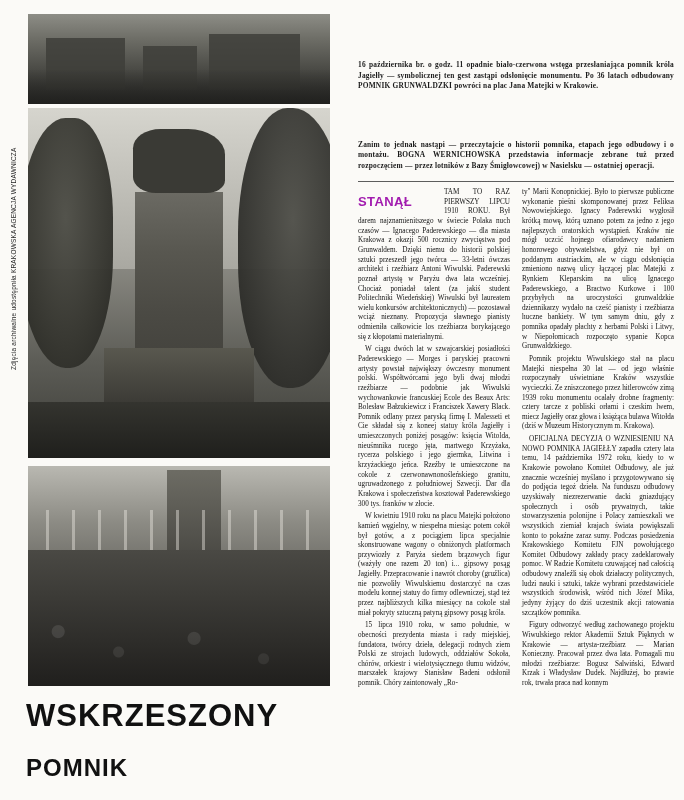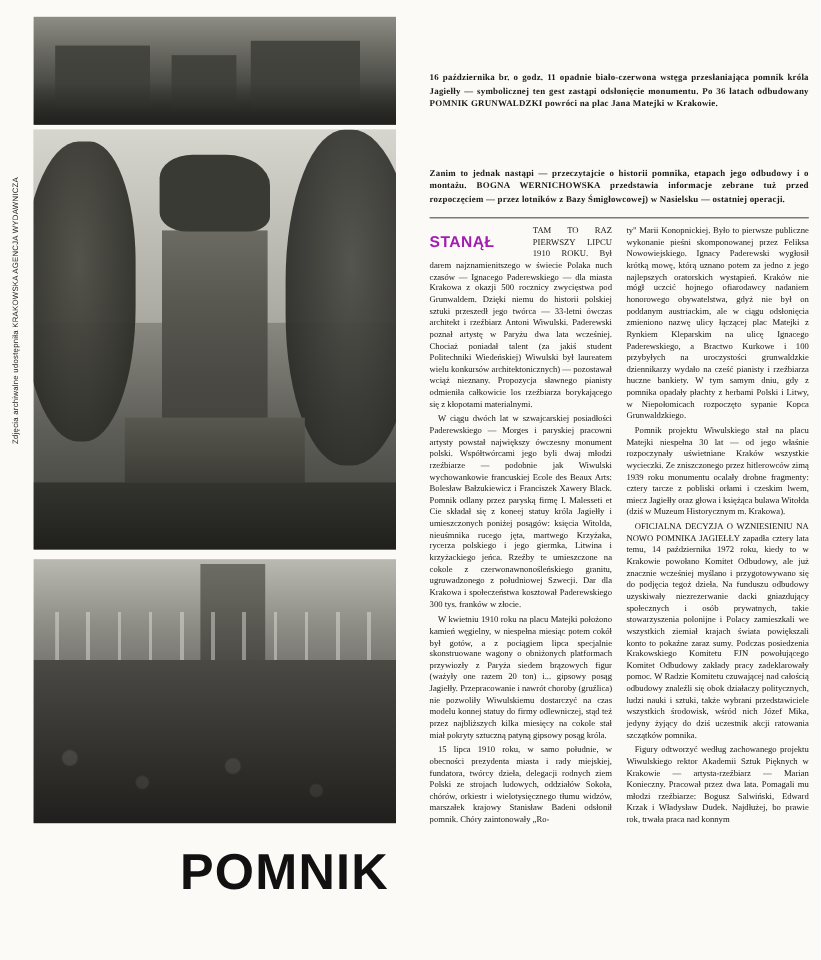--- a/index.html
+++ b/index.html
@@ -147,25 +147,24 @@
     font-family: "Liberation Sans", sans-serif;
     font-weight: bold;
     color: #111;
     line-height: 1.02;
   }
   .headline .l1 {
     font-size: 31px;
     letter-spacing: 1px;
   }
   .headline .l2 {
-    font-size: 42px;
+    font-size: 24px;
     letter-spacing: 1px;
-    text-align: right;
     padding-right: 22px;
-    margin-top: 6px;
+    margin-top: 24px;
   }
 
   
   .right-col {
     position: absolute;
     left: 358px;
     top: 12px;
     width: 316px;
     height: 780px;
   }
@@ -232,20 +231,21 @@
 
     <div class="photo photo-bottom">
       <div class="mon2"></div>
       <div class="flags"></div>
       <div class="crowd"></div>
     </div>
 
     <div class="credit">Zdjęcia archiwalne udostępniła KRAKOWSKA AGENCJA WYDAWNICZA</div>
 
     <div class="headline">
+      <div class="l1">WSKRZESZONY</div>
       <div class="l2">POMNIK</div>
     </div>
   </div>
 
   <div class="right-col">
 
     <div class="lede">
       <p class="nm">16 października br. o godz. 11 opadnie biało-czerwona wstęga przesłaniająca pomnik króla Jagiełły — symbolicznej ten gest zastąpi odsłonięcie monumentu. Po 36 latach odbudowany POMNIK GRUNWALDZKI powróci na plac Jana Matejki w Krakowie.</p>
       <p class="nm">Zanim to jednak nastąpi — przeczytajcie o historii pomnika, etapach jego odbudowy i o montażu. BOGNA WERNICHOWSKA przedstawia informacje zebrane tuż przed rozpoczęciem — przez lotników z Bazy Śmigłowcowej) w Nasielsku — ostatniej operacji.</p>
     </div>

